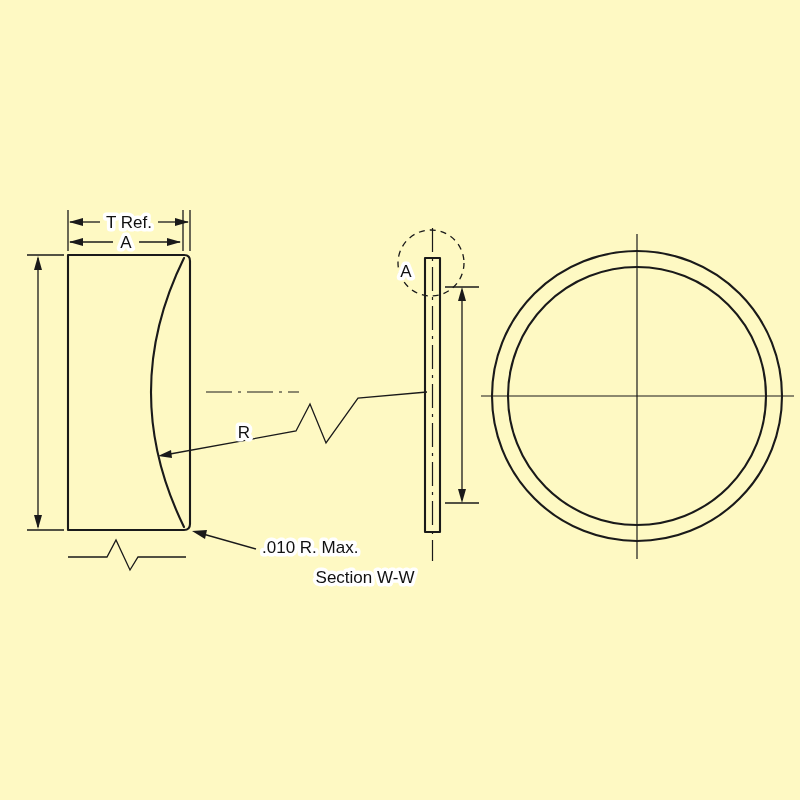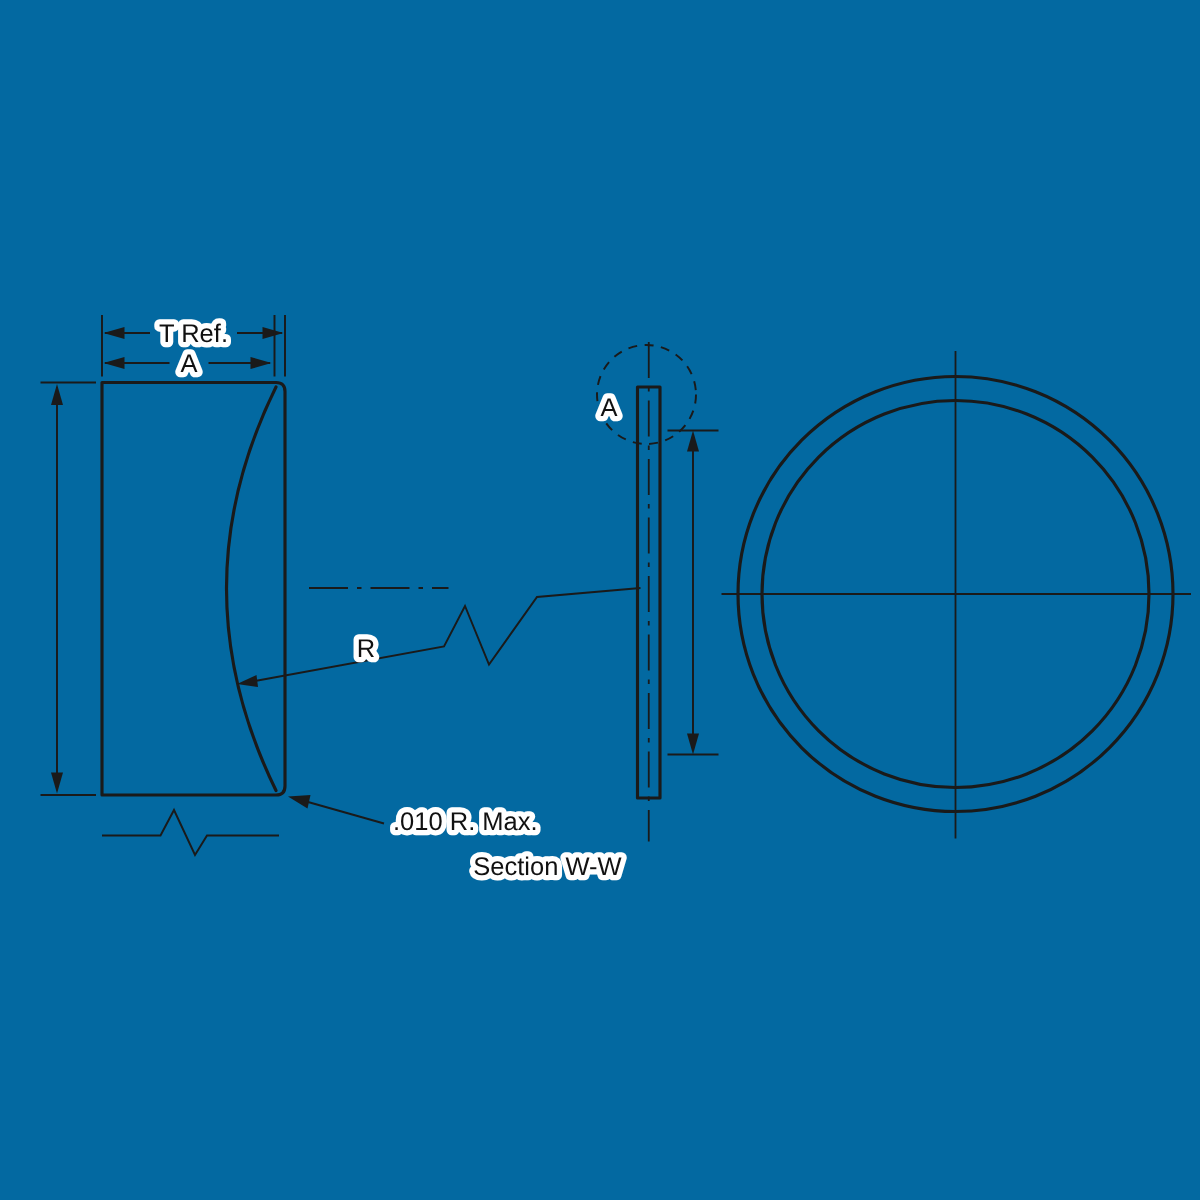--- a/index.html
+++ b/index.html
@@ -7,21 +7,21 @@
     padding: 0;
     background: #ffffff;
     width: 800px;
     height: 800px;
     font-family: "Liberation Sans", sans-serif;
   }
   .canvas {
     position: relative;
     width: 800px;
     height: 800px;
-    background: #0369a1;
+    background: #fef9c3;
     overflow: hidden;
   }
   svg { display: block; }
   .obj  { stroke: #1a1a1a; stroke-width: 2.1; fill: none; stroke-linecap: round; stroke-linejoin: round; }
   .thin { stroke: #1a1a1a; stroke-width: 1.3; fill: none; stroke-linecap: butt; }
   .cl   { stroke: #1a1a1a; stroke-width: 1.2; fill: none; }
   .arrow{ fill: #1a1a1a; stroke: none; }
   .lbl  {
     font-family: "Liberation Sans", sans-serif;
     font-size: 17px;

